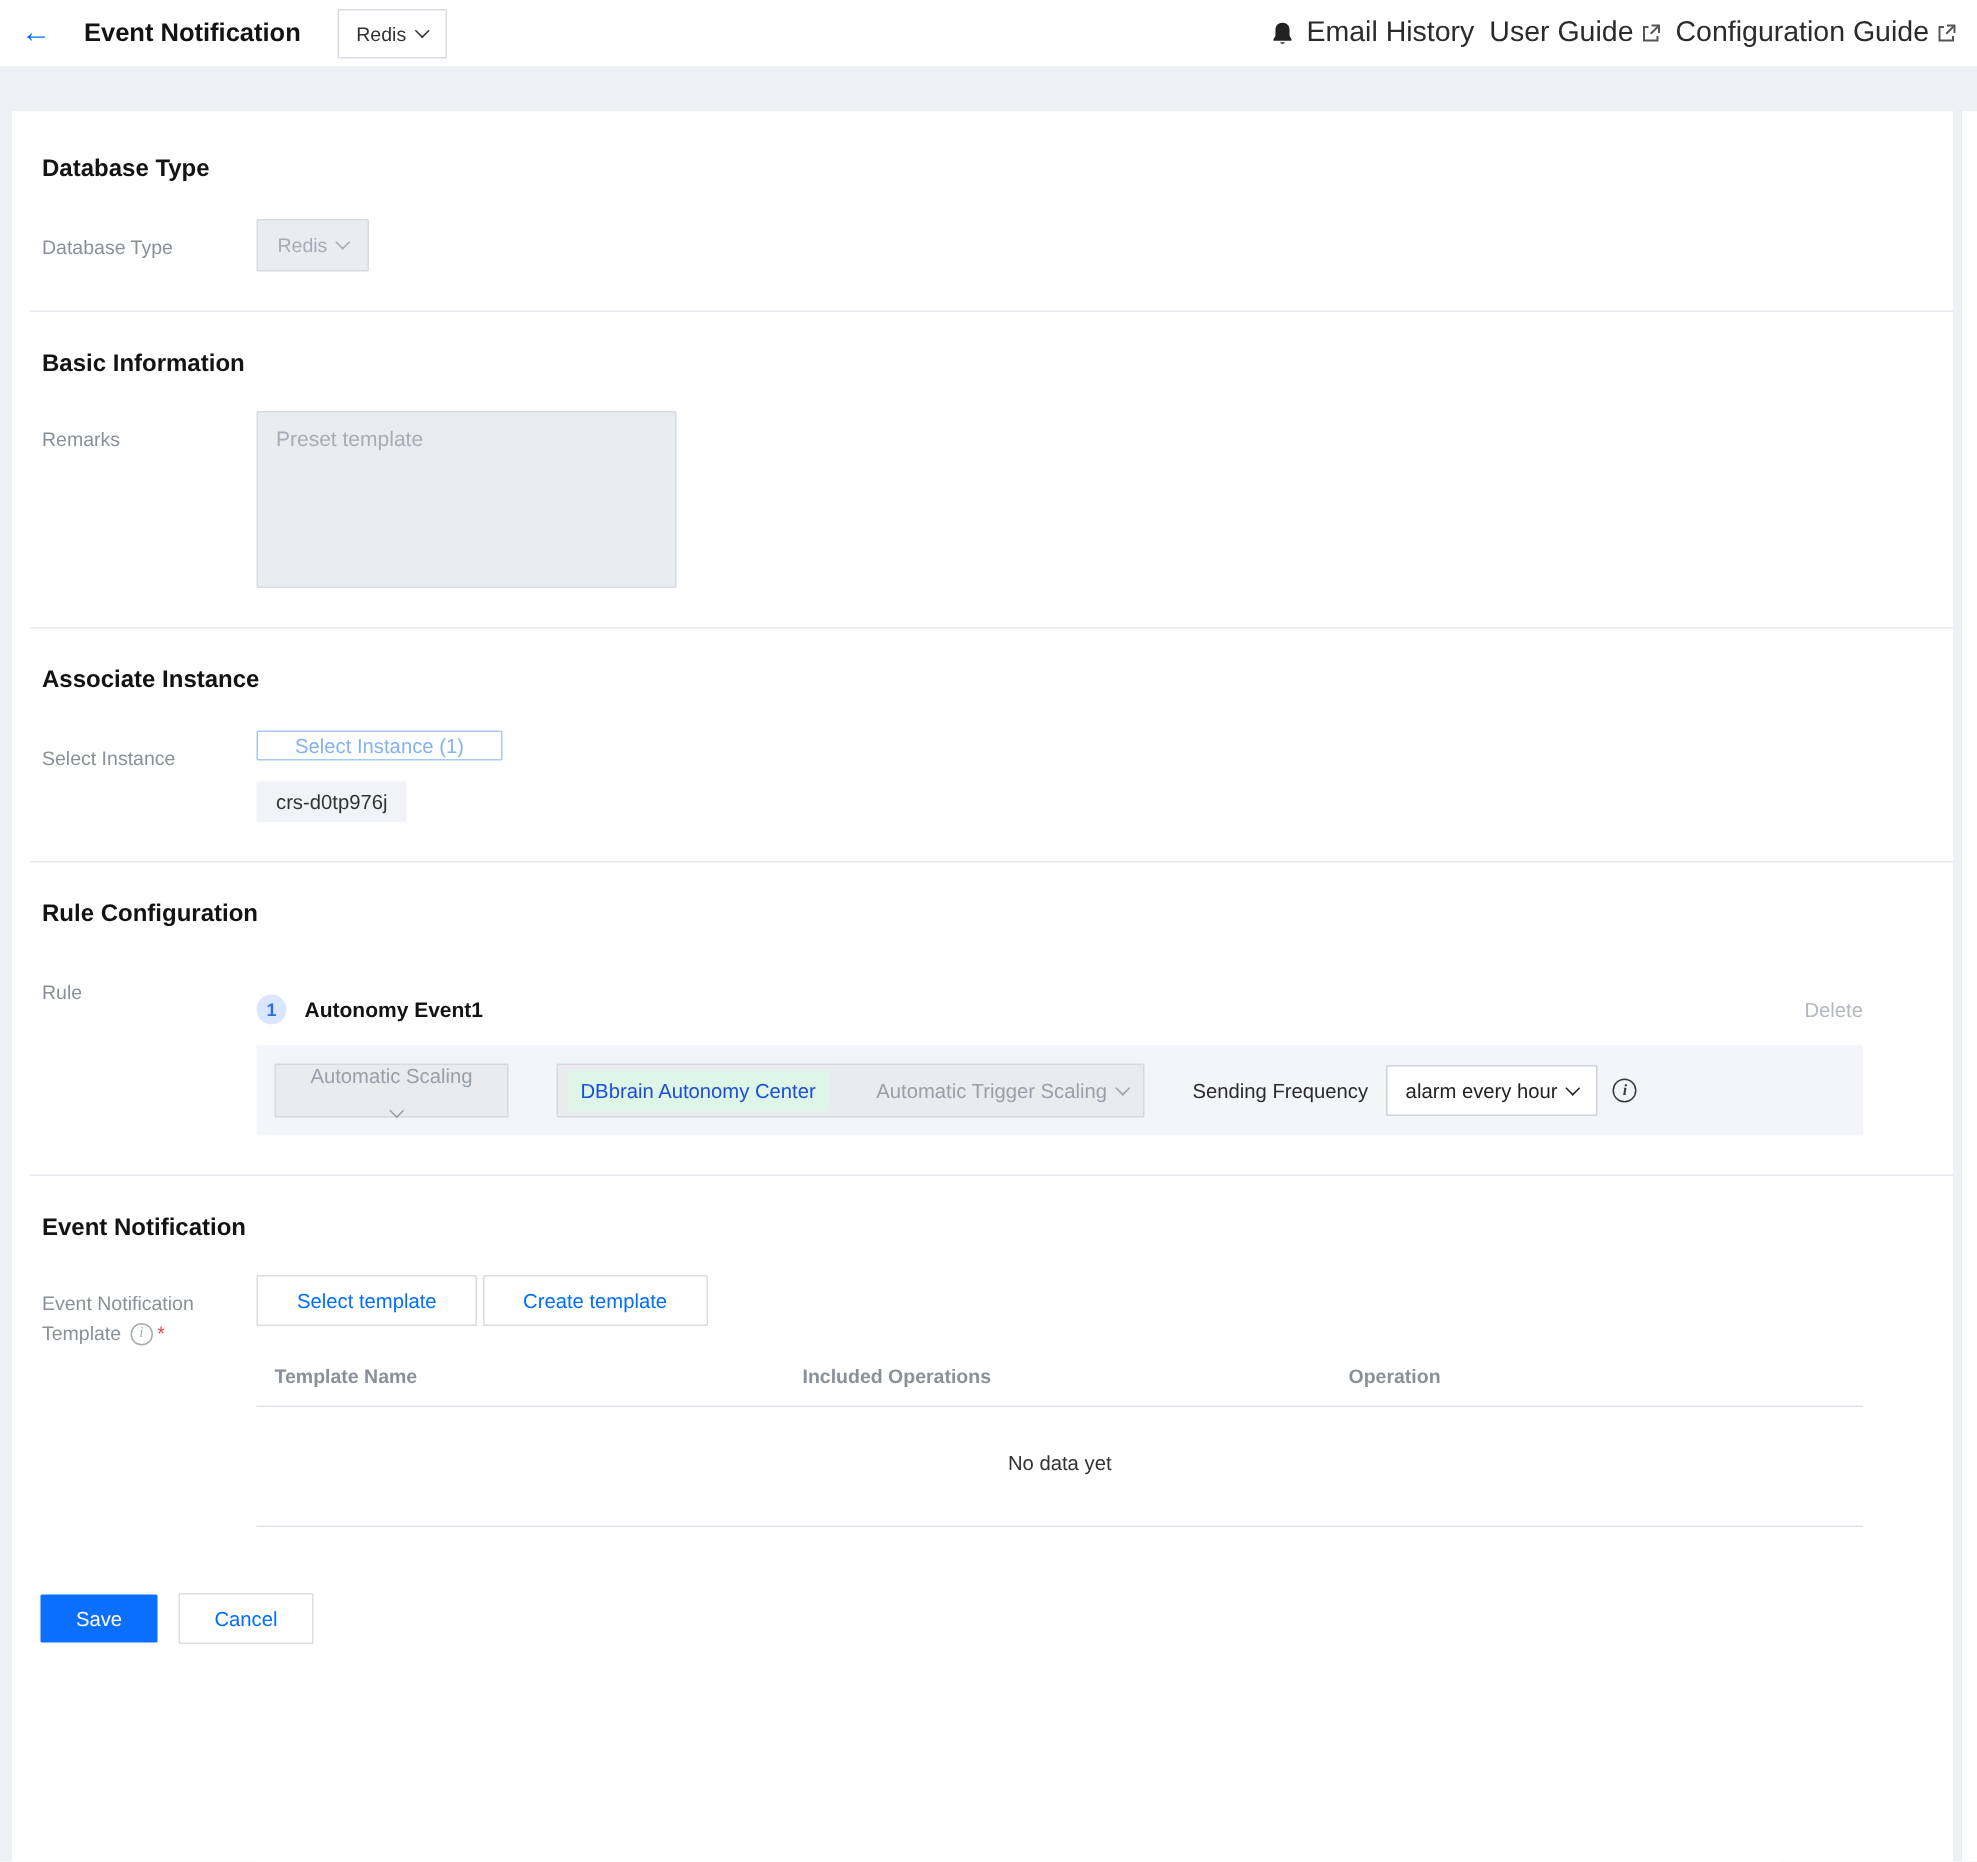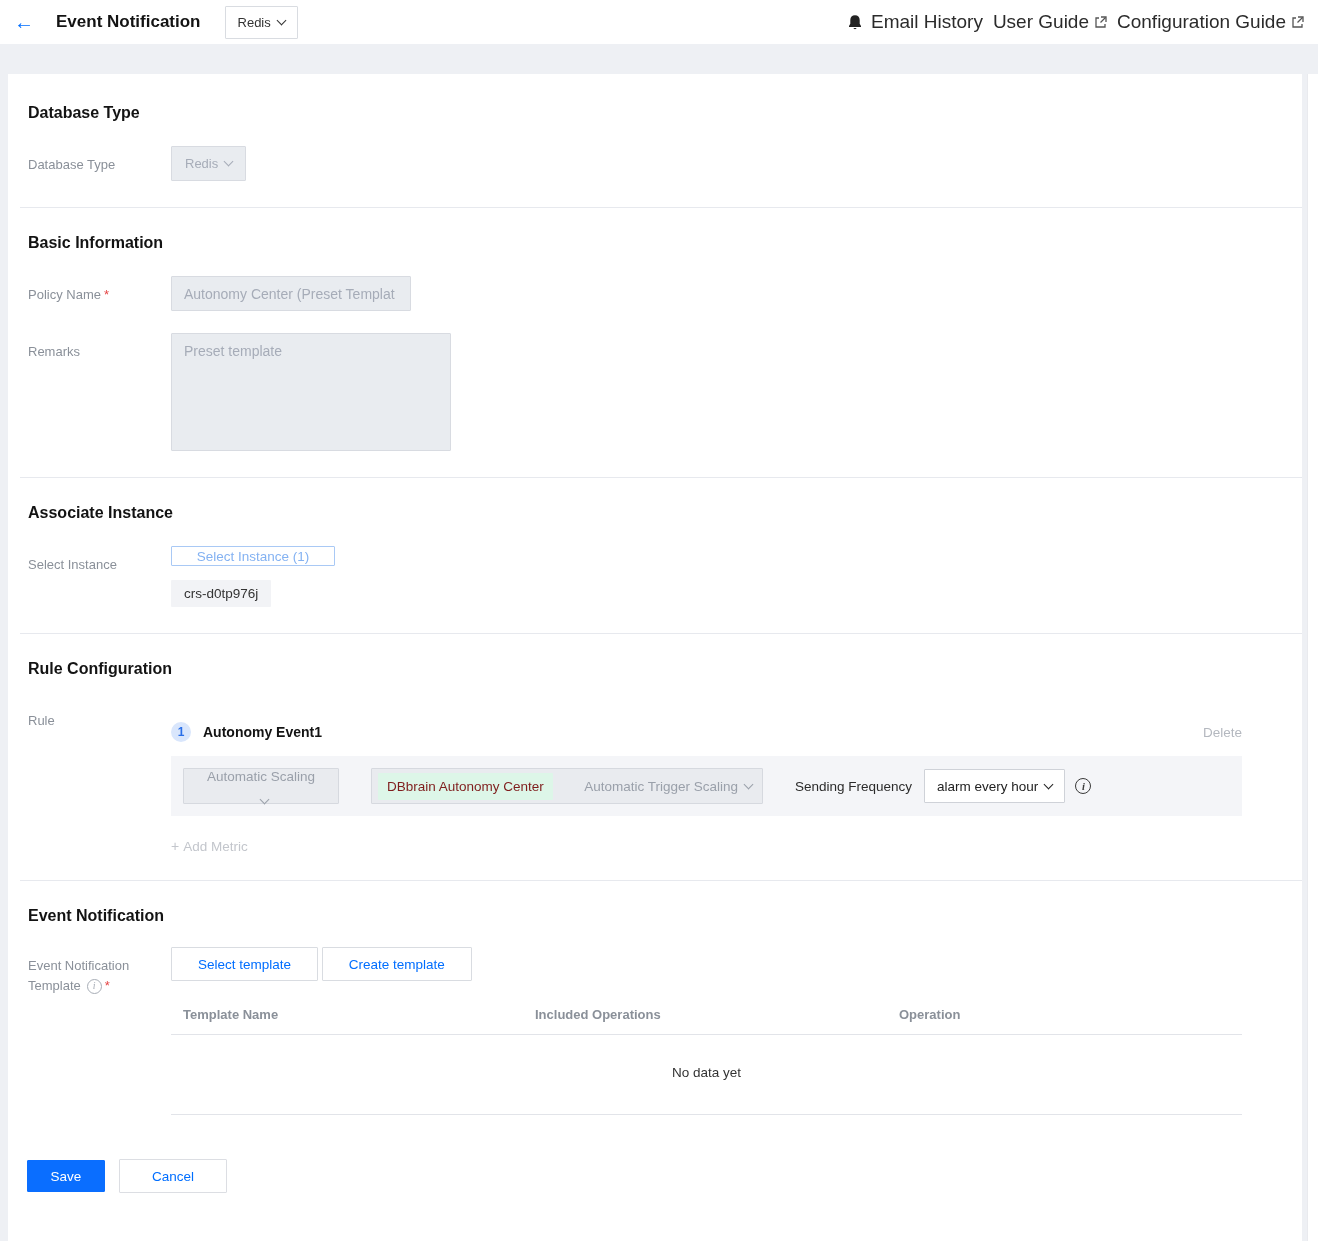--- a/index.html
+++ b/index.html
@@ -89,21 +89,21 @@
     padding:12px; display:flex; align-items:center;
   }
   .rule-dd {
     background:#e9ebef; border:1px solid #d6d9df; color:#9aa0aa;
     height:36px; display:inline-flex; align-items:center; padding:0 14px;
     font-size:13.5px; cursor:not-allowed; border-radius:1px;
   }
   .rule-dd-metric { width:156px; justify-content:space-between;flex-direction:column; }
   .rule-dd-event { margin-left:32px; width:392px; padding:0 10px 0 6px; justify-content:space-between; }
   .event-tag {
-    background:#ddf6e8; color:#7f1d1d; font-size:13.5px; padding:6px 9px; border-radius:1px;
+    background:#ddf6e8; color:#1d4ed8; font-size:13.5px; padding:6px 9px; border-radius:1px;
     white-space:nowrap;
   }
   .event-dd-label { color:#9aa0aa; display:inline-flex; align-items:center; margin-left:13px; }
   .freq-label { color:#2b2b2b; font-size:13.5px; margin-left:32px; }
   .freq-select {
     margin-left:12px; background:#fff; border:1px solid #cfd2d8; color:#222;
     height:34px; display:inline-flex; align-items:center; padding:0 12px;
     font-size:13.5px; cursor:pointer; border-radius:1px;
   }
   .info-icon {
@@ -136,21 +136,21 @@
   .tpl-sep { border:none; border-top:1px solid #e2e4e9; margin:0; }
   .tpl-empty { text-align:center; color:#333; font-size:13.5px; padding:30px 0 34px 0; }
   
   .footer { display:flex; align-items:center; margin-top:44px; padding-left:19px; }
   .btn-save {
     width:78px; height:32px; background:#0a6eff; border:1px solid #0a6eff; color:#fff;
     font-size:13.5px; cursor:pointer; border-radius:1px;
     font-family:"Liberation Sans", sans-serif;
   }
   .btn-cancel {
-    width:108px; height:34px; background:#fff; border:1px solid #dcdee3; color:#006eff;
+    width:90px; height:34px; background:#fff; border:1px solid #dcdee3; color:#006eff;
     font-size:13.5px; cursor:pointer; margin-left:14px; border-radius:1px;
     font-family:"Liberation Sans", sans-serif;
   }
 </style>
 </head>
 <body>
 
 <div class="topbar">
   <span class="back-arrow">←</span>
   <span class="page-title">Event Notification</span>
@@ -202,26 +202,20 @@
       <div class="dis-select">
         <span>Redis</span>
         <span class="chev"></span>
       </div>
     </div>
   </div>
   <hr class="divider">
 
   <div class="section">
     <h2 class="section-heading" style="padding-top:26px">Basic Information</h2>
-    <div class="form-row">
-      <div class="form-label">
-        <span>Policy Name</span><span class="req">*</span>
-      </div>
-      <input class="dis-input" disabled="" value="Autonomy Center (Preset Templat" style="">
-    </div>
     <div class="form-row" style="margin-top:22px">
       <div class="form-label">Remarks</div>
       <textarea class="dis-textarea" disabled="" style="">Preset template</textarea>
     </div>
   </div>
   <hr class="divider">
 
   <div class="section">
     <h2 class="section-heading" style="padding-top:26px">Associate Instance</h2>
     <div class="form-row">
@@ -257,23 +251,20 @@
               <span class="chev"></span>
             </span>
           </div>
           <span class="freq-label">Sending Frequency</span>
           <div class="freq-select">
             <span>alarm every hour</span>
             <span class="chev"></span>
           </div>
           <span class="info-icon">i</span>
         </div>
-        <div class="add-metric">
-          <span class="plus">+</span><span>Add Metric</span>
-        </div>
       </div>
     </div>
   </div>
   <hr class="divider">
 
   <div class="section">
     <h2 class="section-heading" style="padding-top:26px">Event Notification</h2>
     <div class="form-row" style="margin-top:22px">
       <div class="form-label">
         <span>Event Notification</span><br>

